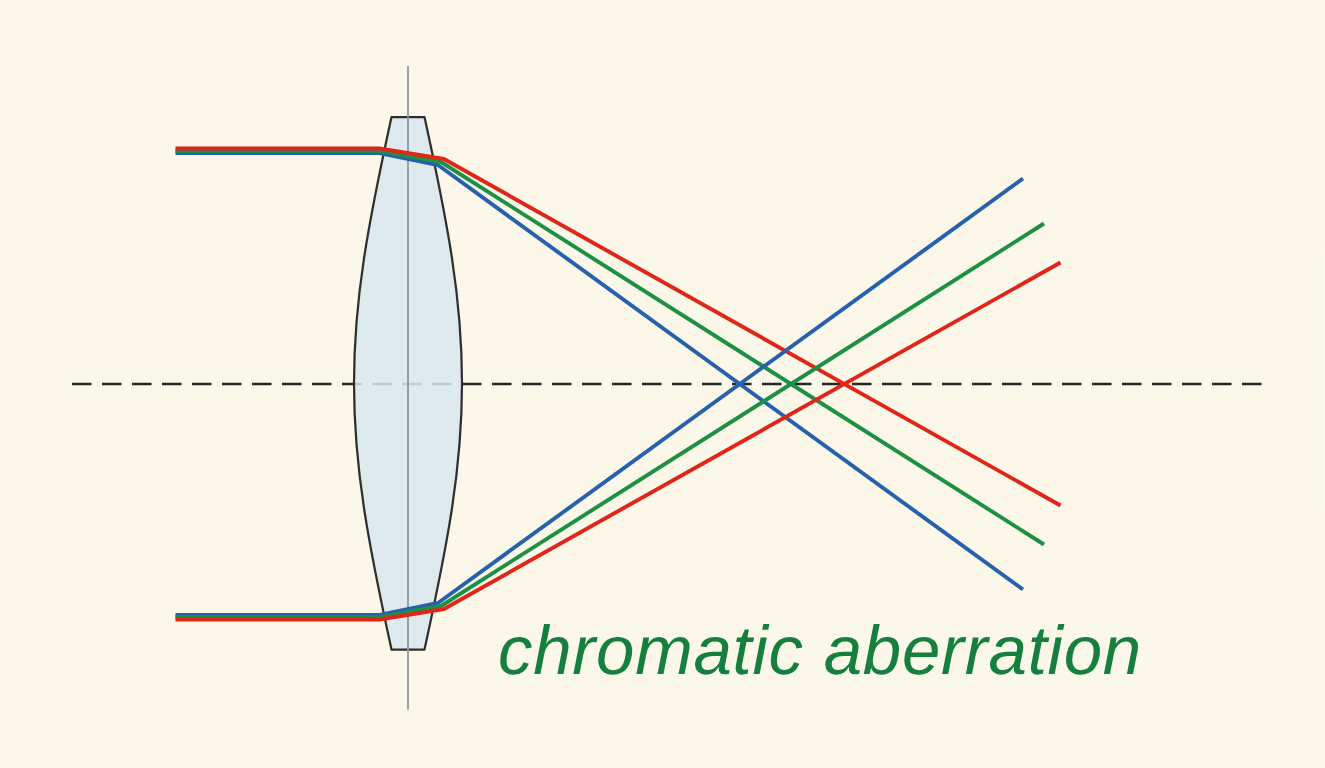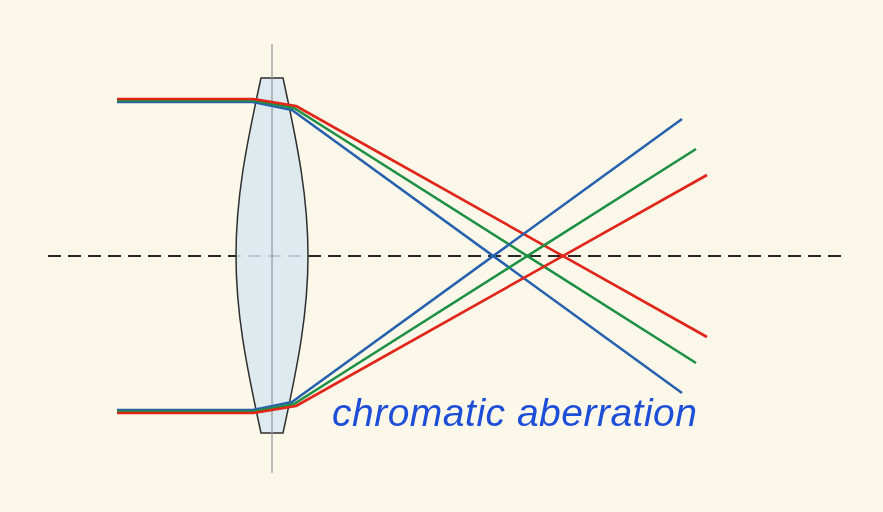--- a/index.html
+++ b/index.html
@@ -26,14 +26,14 @@
       <line x1="48" y1="256" x2="847" y2="256" stroke="#262626" stroke-width="1.8" stroke-dasharray="13 7"></line>
       <path d="M 261,78 L 283,78 C 298.5,149 308,198.7 308,255.5 C 308,312.3 298.5,362 283,433 L 261,433 C 245.5,362 236,312.3 236,255.5 C 236,198.7 245.5,149 261,78 Z" fill="#D9E7F0" fill-opacity="0.85" stroke="#2F2F2F" stroke-width="1.5" stroke-linejoin="round"></path>
       <line x1="272" y1="44" x2="272" y2="473" stroke="#8C969D" stroke-width="1.2"></line>
       <polyline points="117,102 253,102 292,110 682,393" fill="none" stroke="#2761AE" stroke-width="2.6" stroke-linejoin="round" stroke-linecap="butt"></polyline>
       <polyline points="117,100.5 253,100.5 294,108 696,363" fill="none" stroke="#1D9044" stroke-width="2.6" stroke-linejoin="round" stroke-linecap="butt"></polyline>
       <polyline points="117,99 253,99 296,106 707,337" fill="none" stroke="#E02519" stroke-width="2.6" stroke-linejoin="round" stroke-linecap="butt"></polyline>
       <polyline points="117,410 253,410 292,402 682,119" fill="none" stroke="#2761AE" stroke-width="2.6" stroke-linejoin="round" stroke-linecap="butt"></polyline>
       <polyline points="117,411.5 253,411.5 294,404 696,149" fill="none" stroke="#1D9044" stroke-width="2.6" stroke-linejoin="round" stroke-linecap="butt"></polyline>
       <polyline points="117,413 253,413 296,406 707,175" fill="none" stroke="#E02519" stroke-width="2.6" stroke-linejoin="round" stroke-linecap="butt"></polyline>
     </svg>
-  <div class="caption" style="left: 332px; top: 393px; font-size: 39px; color: #1d4ed8;">chromatic aberration</div>
+  <div class="caption" style="left: 332px; top: 410px; font-size: 46px; color: #15803d;">chromatic aberration</div>
 </div>
 
 </body></html>

